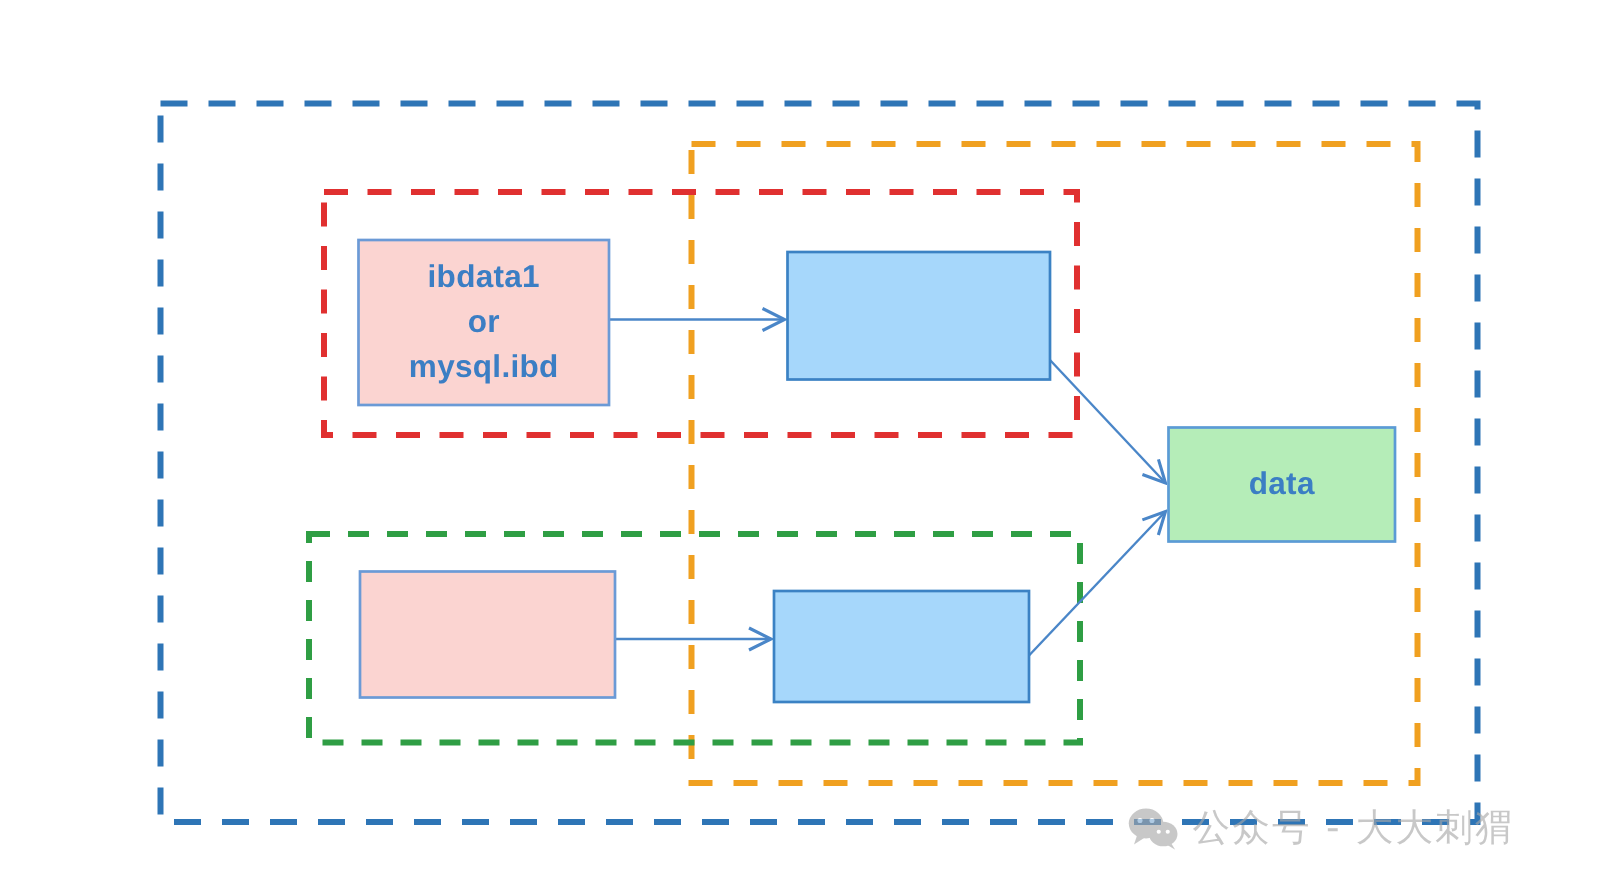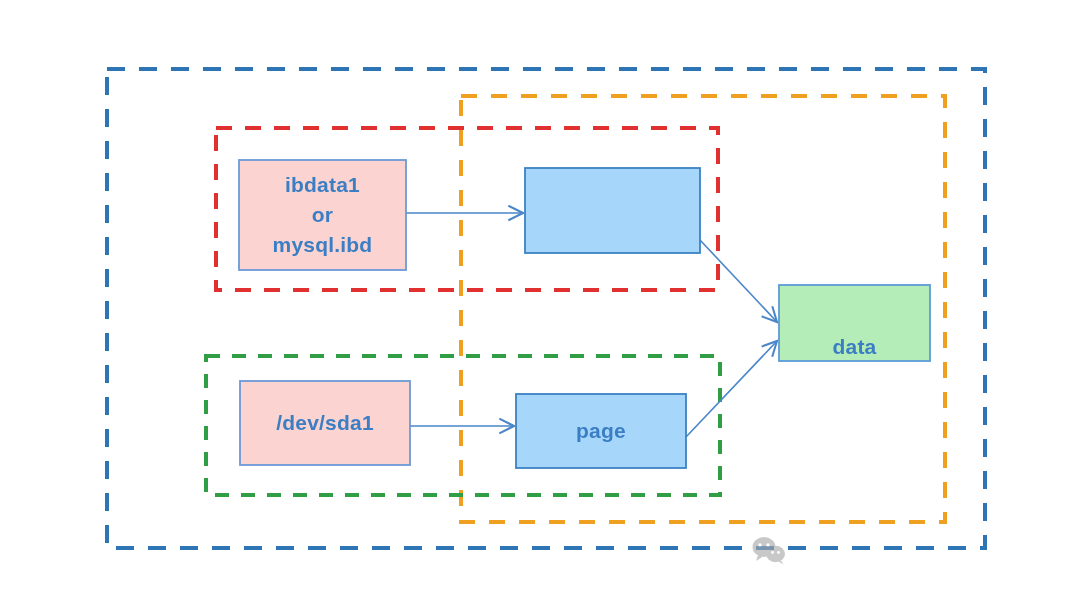--- a/index.html
+++ b/index.html
@@ -91,32 +91,31 @@
       <rect x="240" y="381" width="170" height="84" fill="#fbd4d1" stroke="#6b9ad6" stroke-width="1.8"></rect>
       <rect x="516" y="394" width="170" height="74" fill="#a6d7fb" stroke="#3b82c4" stroke-width="1.8"></rect>
     </g>
   </svg>
 
   <div class="node-label" style="left:239px; top:160px; width:167px; height:110px;">ibdata1
 or
 mysql.ibd</div>
 
 
-  <div class="node-label" style="left:779px; top:285px; width:151px; height:76px;margin-top:24px;">data</div>
+  <div class="node-label" style="left:779px; top:285px; width:151px; height:76px;">data</div>
 
-  <div class="node-label" style="left:240px; top:381px; width:170px; height:84px;">/dev/sda1</div>
 
-  <div class="node-label" style="left:516px; top:394px; width:170px; height:74px;">page</div>
 
   <div class="watermark">
     <svg class="wechat-icon" width="34" height="30" viewBox="0 0 34 30">
       <ellipse cx="12" cy="12" rx="11.5" ry="10" fill="#a8a8a8"></ellipse>
       <path d="M 6 20 L 4 26 L 11 21.5 Z" fill="#a8a8a8"></path>
       <circle cx="8" cy="10" r="1.7" fill="#ffffff"></circle>
       <circle cx="16" cy="10" r="1.7" fill="#ffffff"></circle>
       <ellipse cx="23.5" cy="19" rx="9.5" ry="8.2" fill="#a8a8a8"></ellipse>
       <path d="M 29 25.5 L 31.5 29.5 L 26.5 26.5 Z" fill="#a8a8a8"></path>
       <circle cx="20.5" cy="17.5" r="1.4" fill="#ffffff"></circle>
       <circle cx="26.5" cy="17.5" r="1.4" fill="#ffffff"></circle>
     </svg>
+    <span class="watermark-text">公众号 - 大大刺猬</span>
   </div>
 
 </div>
 
 </body></html>

